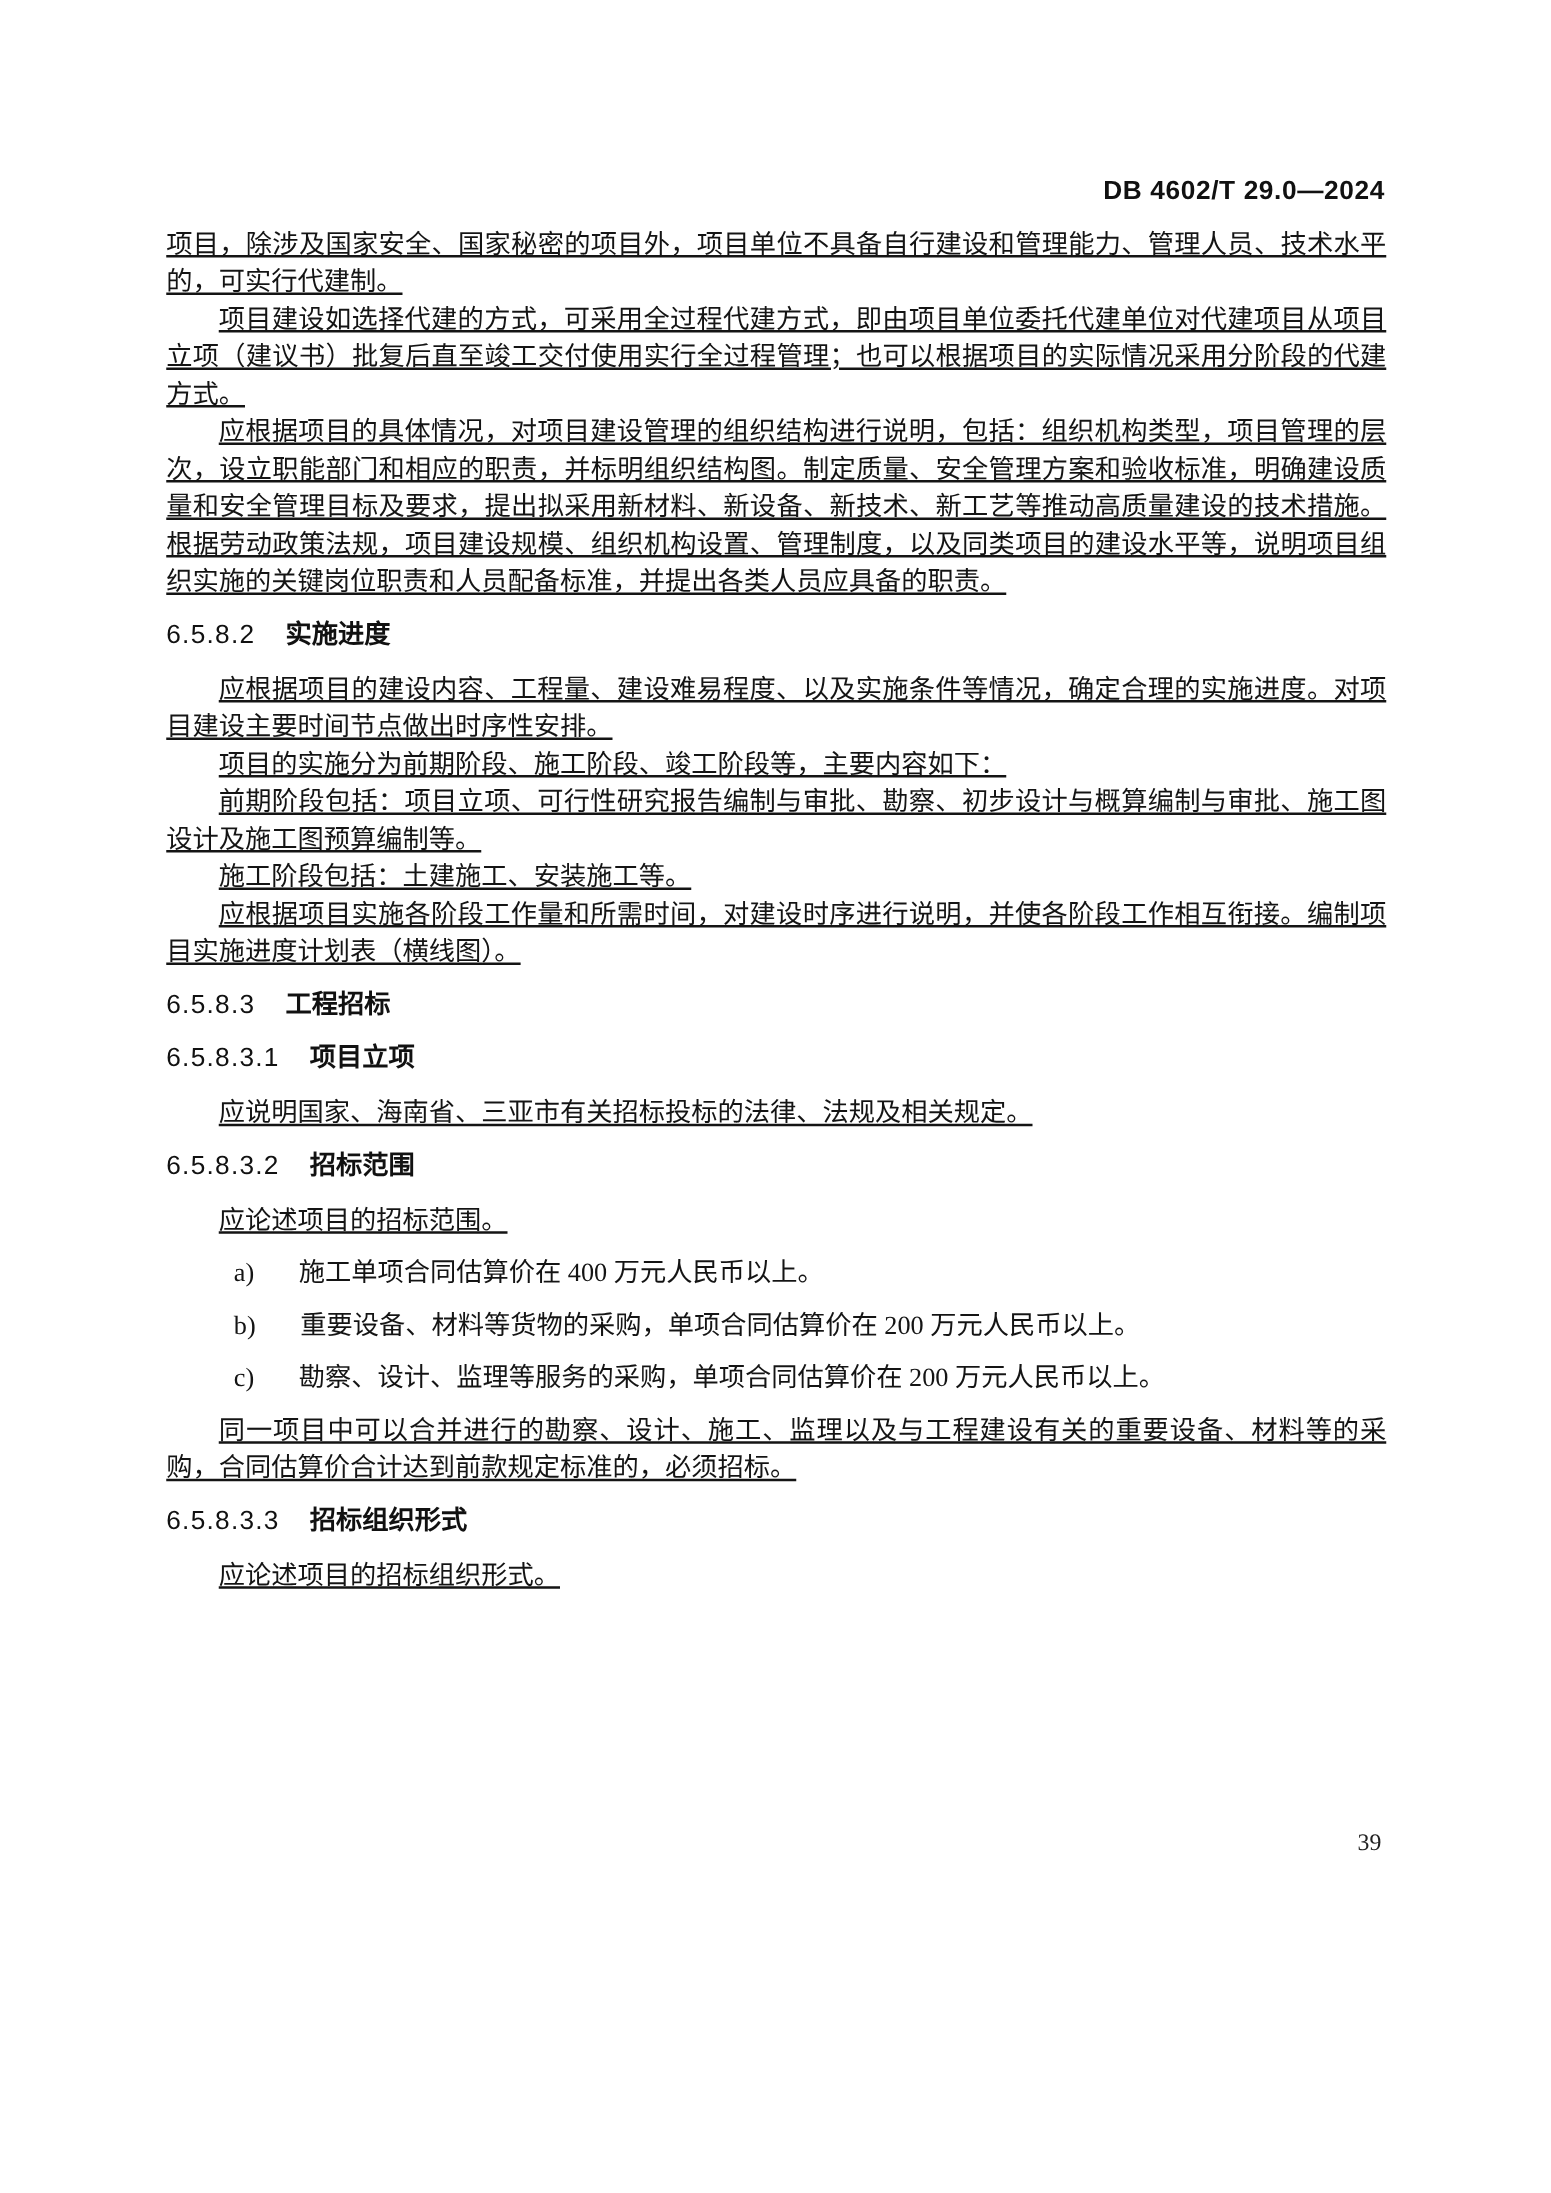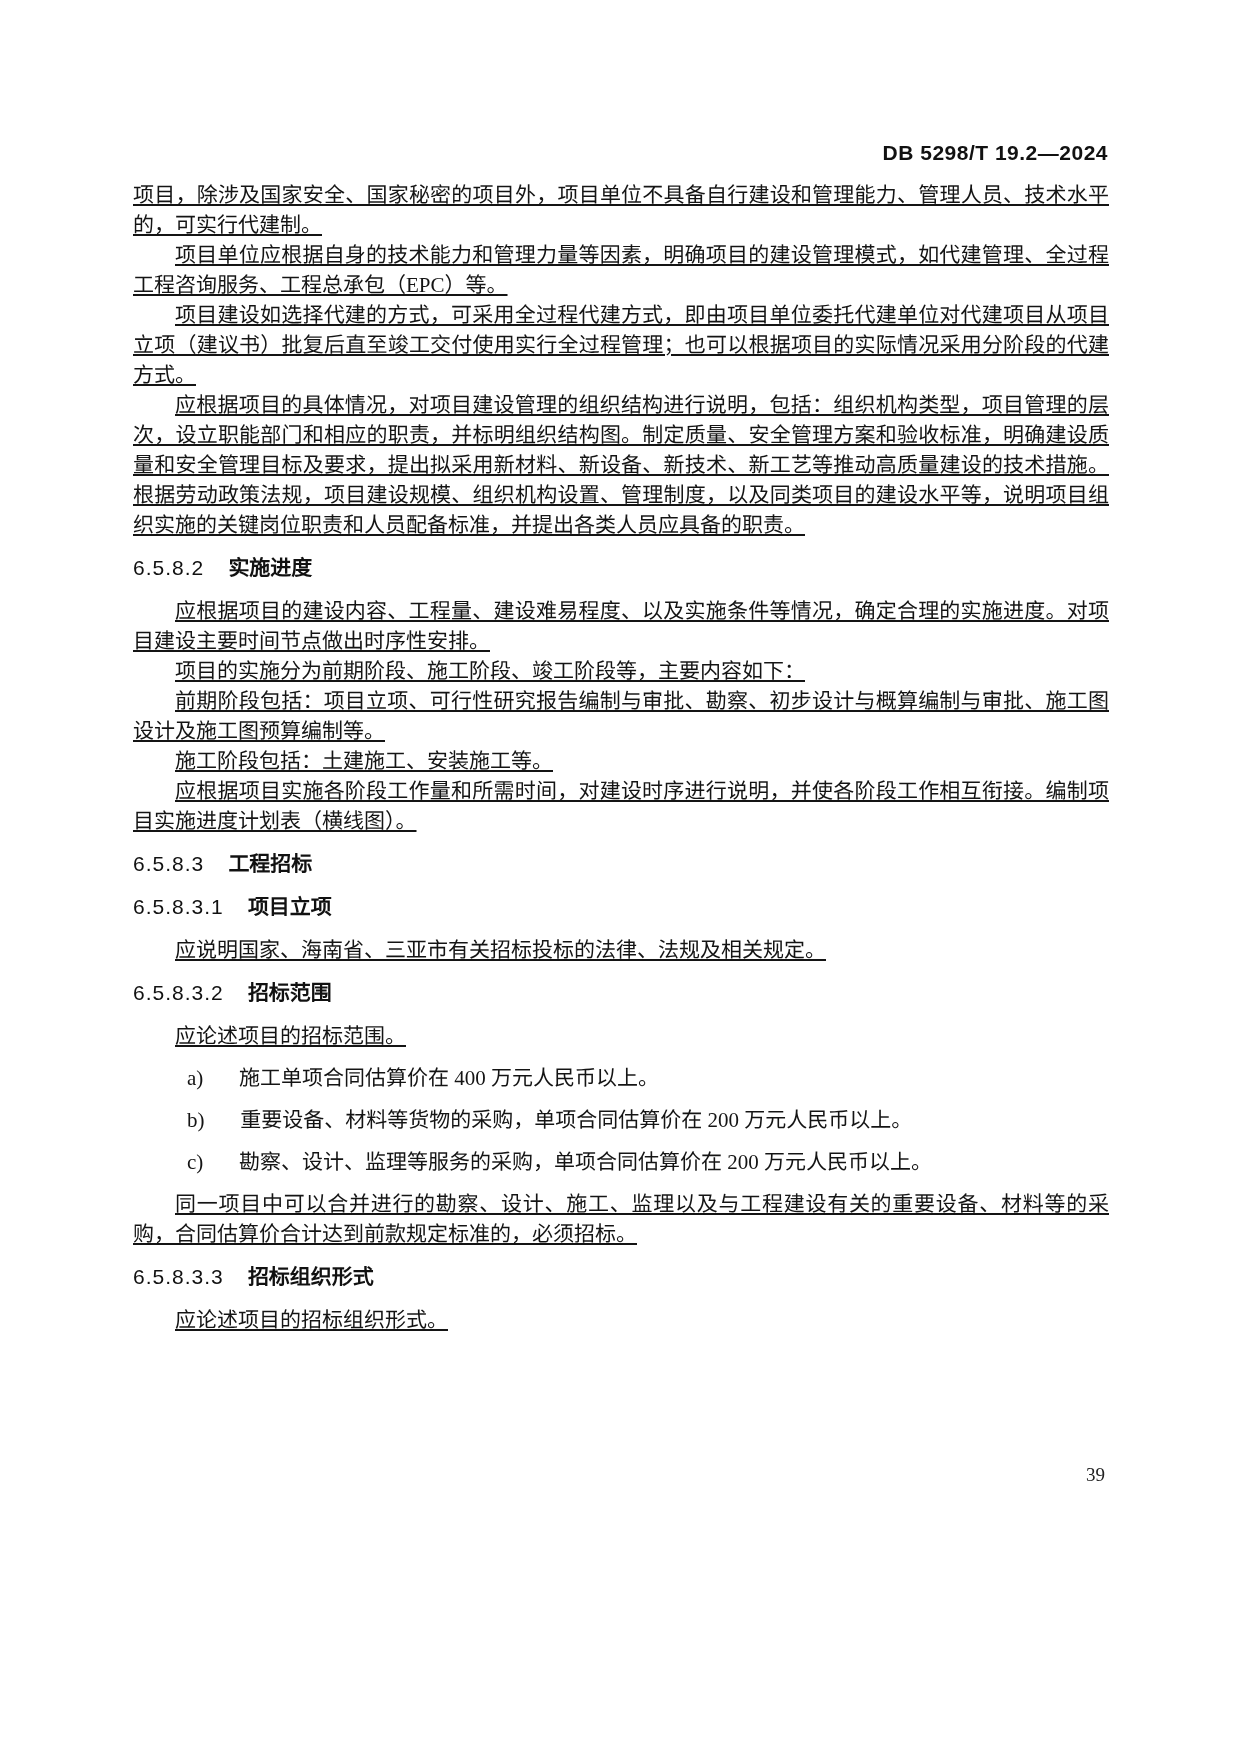--- a/index.html
+++ b/index.html
@@ -64,26 +64,25 @@
     font-size: 19px;
     font-family: "Liberation Serif", "DejaVu Serif", serif;
     color: #222;
   }
 </style>
 </head>
 <body>
 
 <div class="page">
 
-  <div class="doc-header">DB 5298/T 19.2—2024</div>
+  <div class="doc-header">DB 4602/T 29.0—2024</div>
 
   <div class="content">
 
     <p class="para cont">项目，除涉及国家安全、国家秘密的项目外，项目单位不具备自行建设和管理能力、管理人员、技术水平的，可实行代建制。</p>
-    <p class="para">项目单位应根据自身的技术能力和管理力量等因素，明确项目的建设管理模式，如代建管理、全过程工程咨询服务、工程总承包（EPC）等。</p>
     <p class="para">项目建设如选择代建的方式，可采用全过程代建方式，即由项目单位委托代建单位对代建项目从项目立项（建议书）批复后直至竣工交付使用实行全过程管理；也可以根据项目的实际情况采用分阶段的代建方式。</p>
     <p class="para">应根据项目的具体情况，对项目建设管理的组织结构进行说明，包括：组织机构类型，项目管理的层次，设立职能部门和相应的职责，并标明组织结构图。制定质量、安全管理方案和验收标准，明确建设质量和安全管理目标及要求，提出拟采用新材料、新设备、新技术、新工艺等推动高质量建设的技术措施。根据劳动政策法规，项目建设规模、组织机构设置、管理制度，以及同类项目的建设水平等，说明项目组织实施的关键岗位职责和人员配备标准，并提出各类人员应具备的职责。</p>
 
     <h3 class="heading"><span class="hnum">6.5.8.2</span><span class="htitle">实施进度</span></h3>
 
     <p class="para">应根据项目的建设内容、工程量、建设难易程度、以及实施条件等情况，确定合理的实施进度。对项目建设主要时间节点做出时序性安排。</p>
     <p class="para">项目的实施分为前期阶段、施工阶段、竣工阶段等，主要内容如下：</p>
     <p class="para">前期阶段包括：项目立项、可行性研究报告编制与审批、勘察、初步设计与概算编制与审批、施工图设计及施工图预算编制等。</p>
     <p class="para">施工阶段包括：土建施工、安装施工等。</p>
     <p class="para">应根据项目实施各阶段工作量和所需时间，对建设时序进行说明，并使各阶段工作相互衔接。编制项目实施进度计划表（横线图）。</p>

